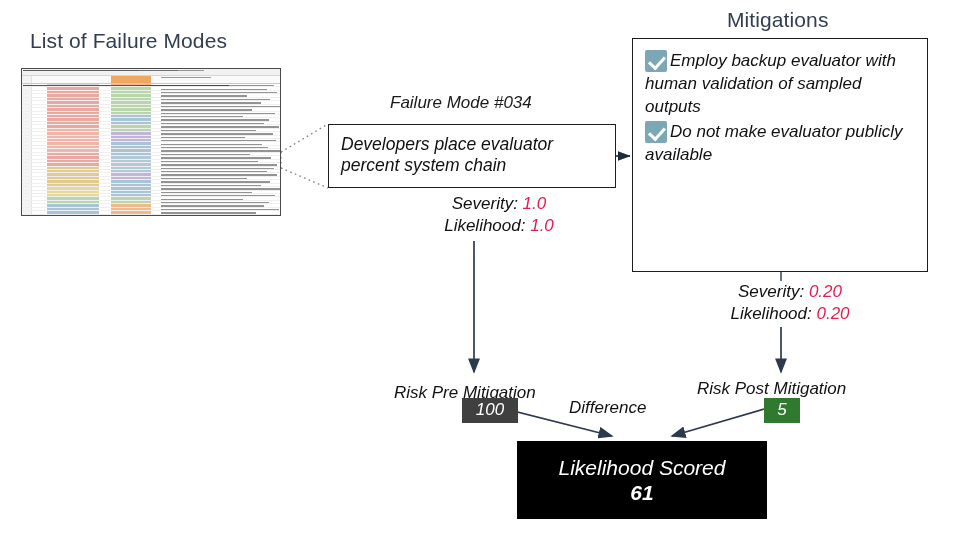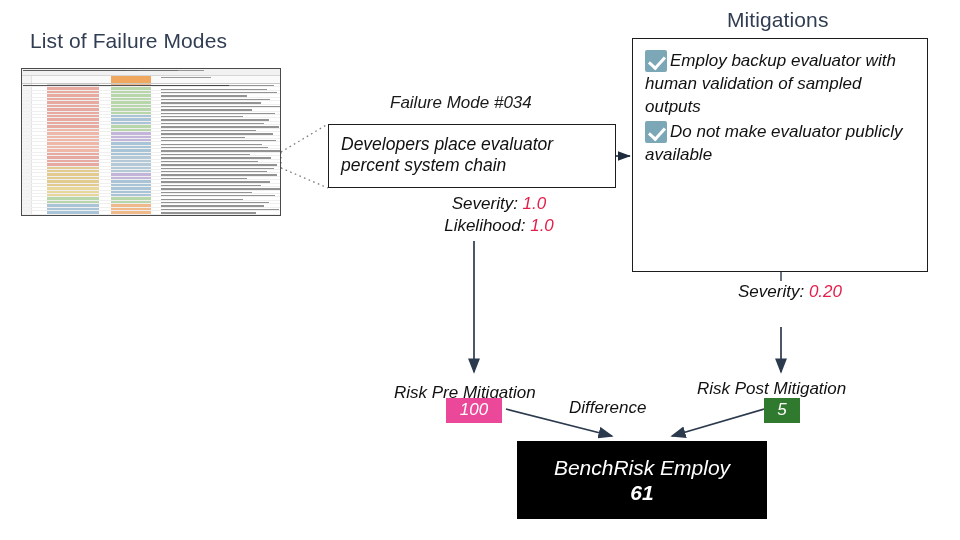--- a/index.html
+++ b/index.html
@@ -196,23 +196,23 @@
   .badge {
     position: absolute;
     font-style: italic;
     font-size: 17px;
     color: #ffffff;
     text-align: center;
     padding: 2px 0 3px 0;
     box-sizing: border-box;
   }
   #badge-pre {
-    left: 446px; top: 398px;
+    left: 462px; top: 398px;
     width: 56px;
-    background: #ec4899;
+    background: #404040;
   }
   #badge-post {
     left: 764px; top: 398px;
     width: 36px;
     background: #2f7a2f;
   }
 
   #label-difference {
     position: absolute;
     left: 569px; top: 398px;
@@ -1154,28 +1154,32 @@
     <div class="mit-item">
       <span class="cbox checked"></span><span>Do not make evaluator publicly available</span>
     </div>
   </div>
 
   <div class="metric-block" id="metrics-post">
     <div>
       <span>Severity:</span>
       <span class="metric-val">0.20</span>
     </div>
+    <div>
+      <span>Likelihood:</span>
+      <span class="metric-val">0.20</span>
+    </div>
   </div>
 
   <div class="risk-label" id="label-risk-pre">Risk Pre Mitigation</div>
   <div class="badge" id="badge-pre">100</div>
 
   <div class="risk-label" id="label-risk-post">Risk Post Mitigation</div>
   <div class="badge" id="badge-post">5</div>
 
   <div id="label-difference">Difference</div>
 
   <div id="result-box">
-    <div id="result-title">BenchRisk Employ</div>
+    <div id="result-title">Likelihood Scored</div>
     <div id="result-score">61</div>
   </div>
 
 </div>
 
 </body></html>

